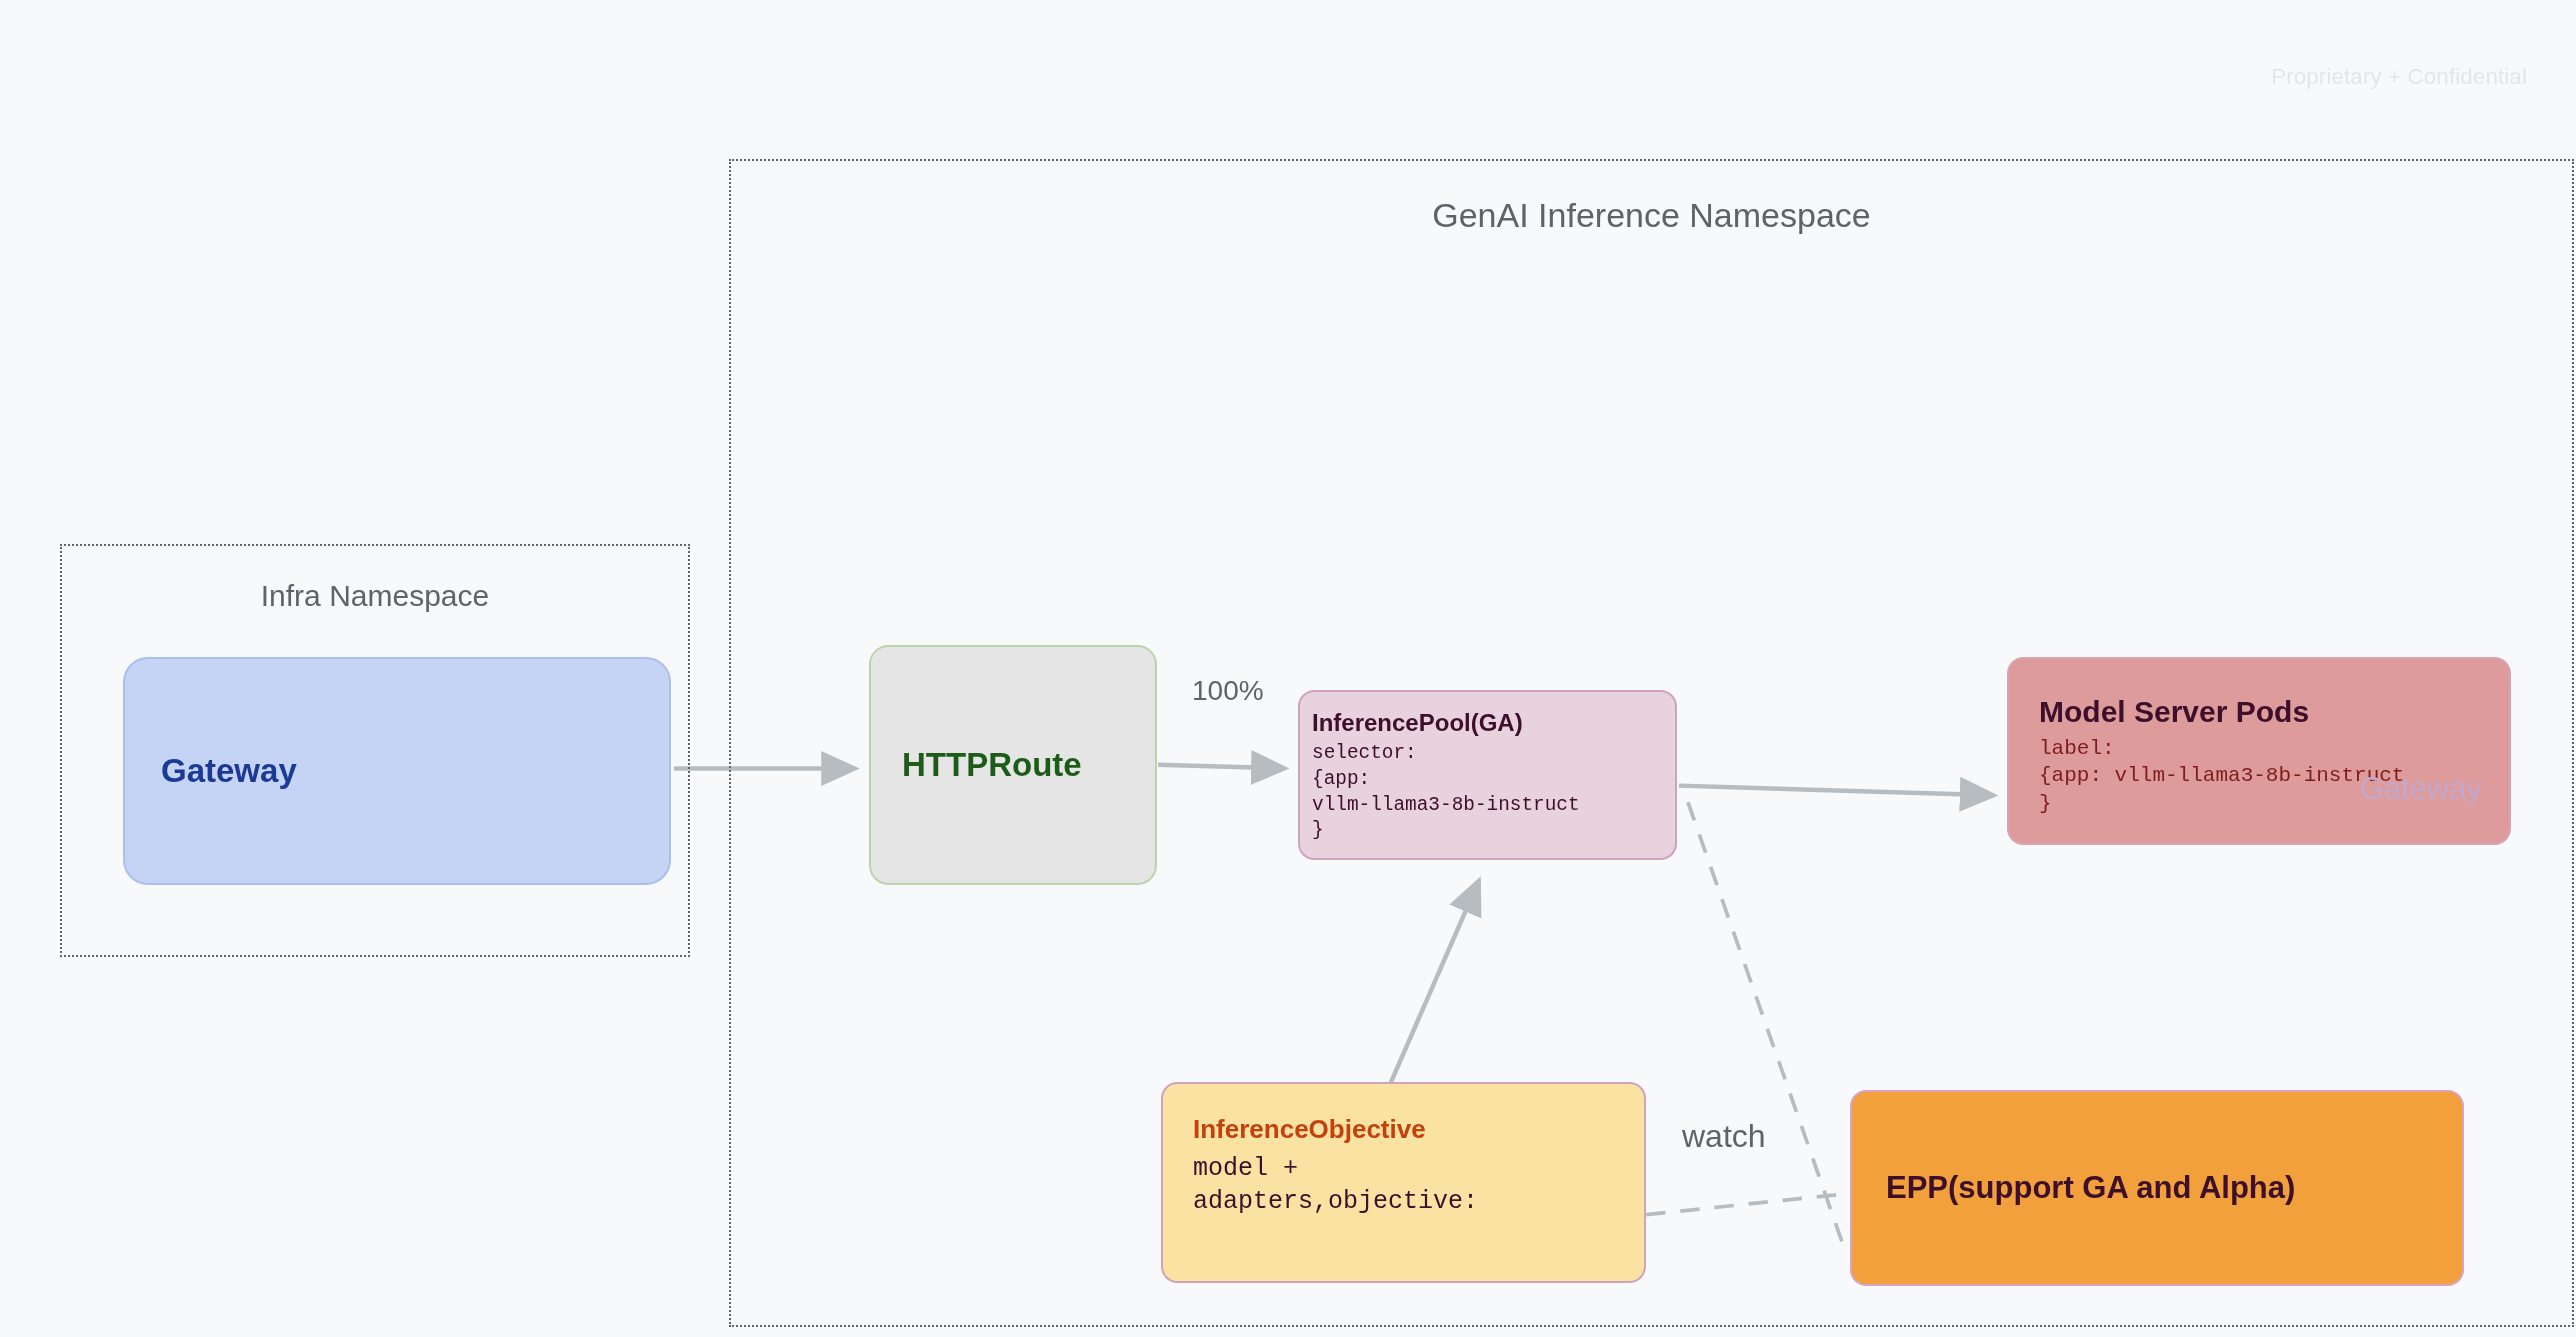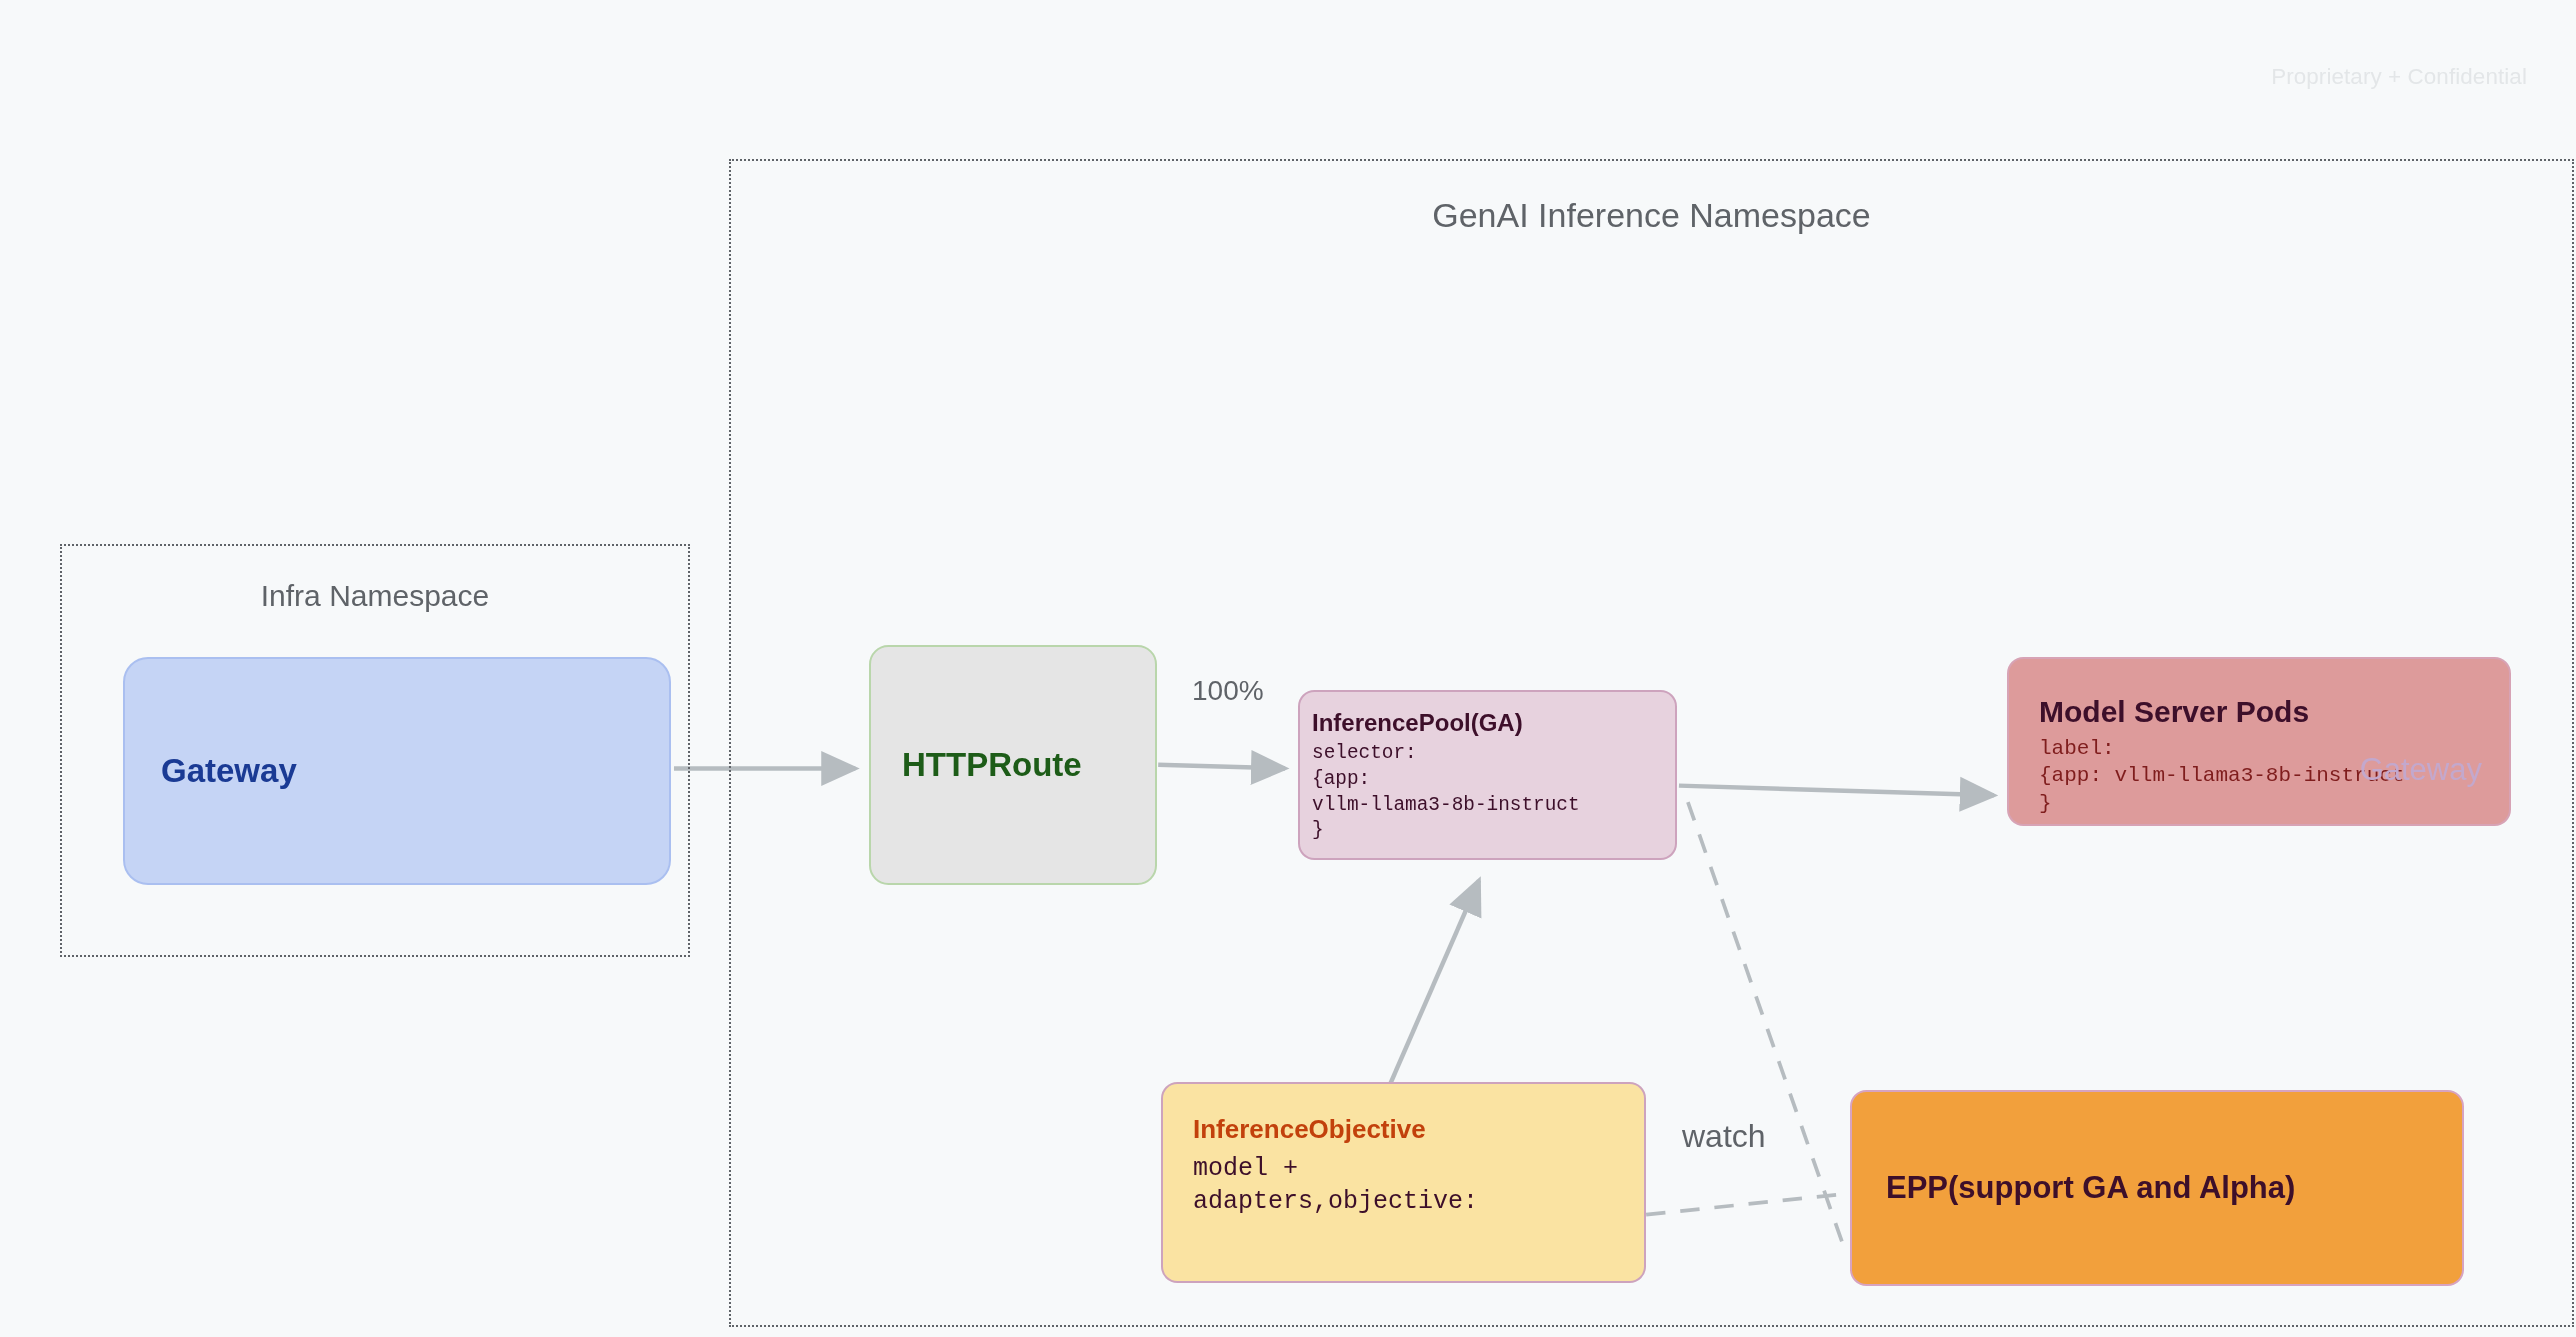--- a/index.html
+++ b/index.html
@@ -137,21 +137,21 @@
     font-size: 19.4px;
     color: #3d0f2a;
     margin-top: 4.5px;
   }
 
   
   #node-modelserver {
     left: 2007px;
     top: 657px;
     width: 504px;
-    height: 169px;
+    height: 188px;
     background: #dd9b9b;
     border: 2.2px solid #d7a3b5;
     padding: 0 30px;
     justify-content: flex-start;
     padding-top: 36px;
     overflow: hidden;
   }
   #node-modelserver .title {
     font-size: 30px;
     color: #3d0f2a;

